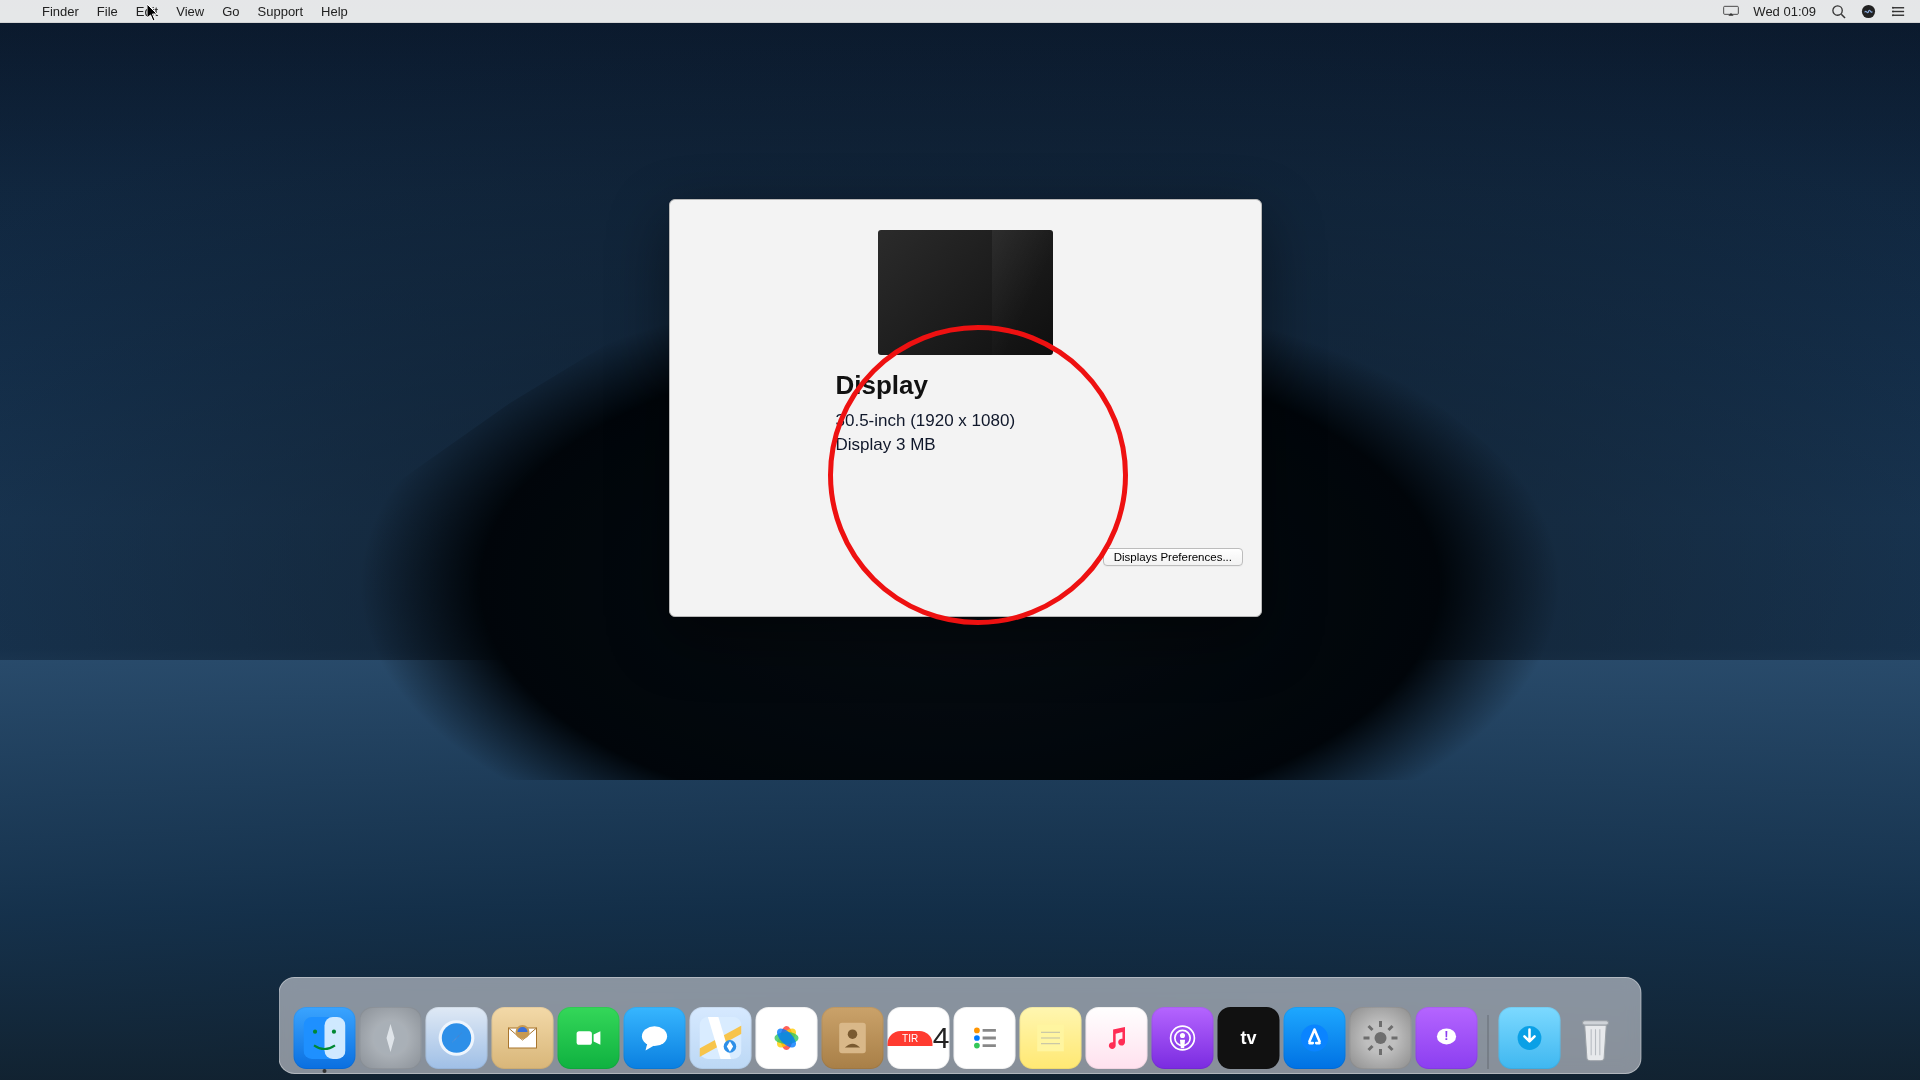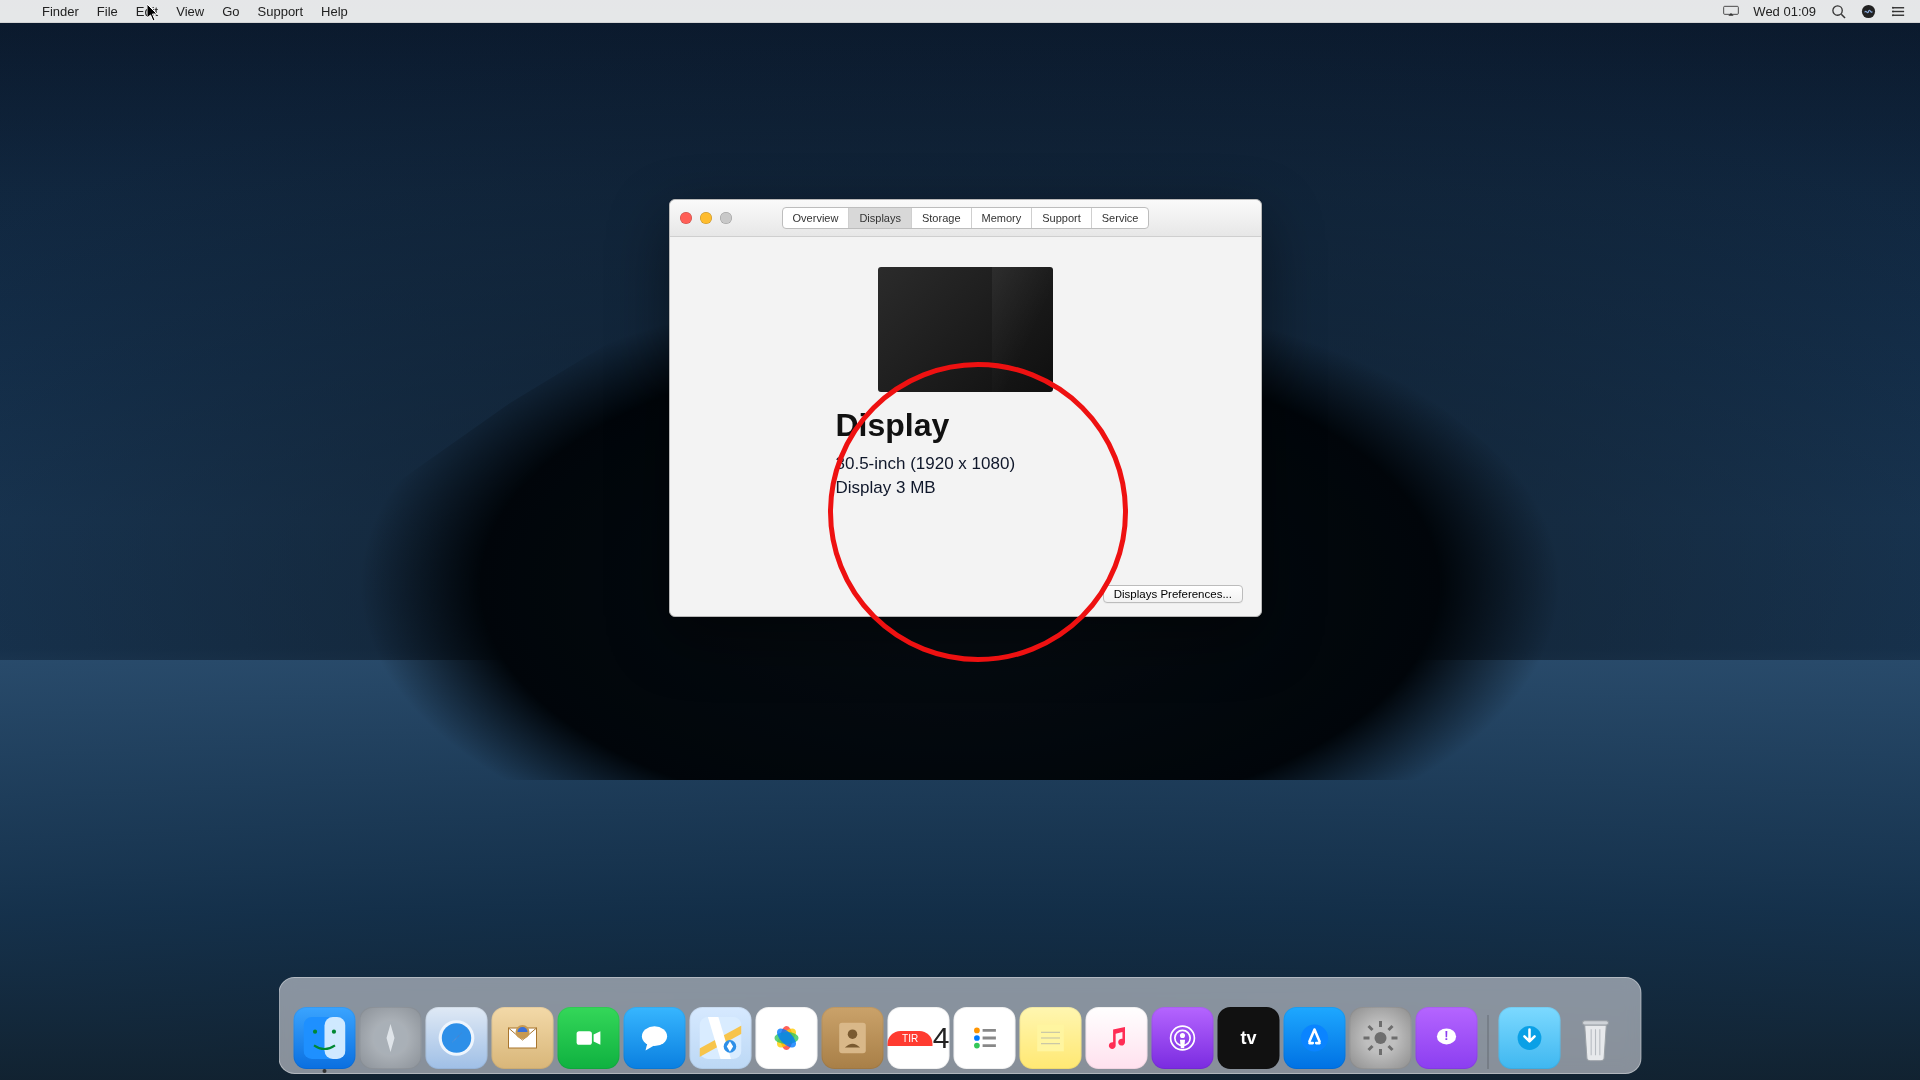--- a/index.html
+++ b/index.html
@@ -95,21 +95,21 @@
   }
   .monitor-graphic::after{
     content:""; position:absolute; right:0; top:0; width:35%; height:100%;
     background: linear-gradient(115deg, rgba(255,255,255,.06), rgba(255,255,255,0) 60%);
   }
 
   .display-info {
     position:absolute; left: 50%; transform:translateX(-50%);
     top: 170px; text-align:left; width: 260px;
   }
-  .display-info h2 { font-size:32px; font-weight:700; margin:0 0 10px 0; color:#111;}
+  .display-info h2 { font-size:26px; font-weight:700; margin:0 0 10px 0; color:#111;}
   .display-info .line { font-size:17px; color:#0f172a; margin:4px 0;}
 
   .prefs-btn {
     position:absolute; right:18px; bottom:14px;
     font-size:11.5px; padding:2px 10px;
     background: linear-gradient(#fff,#f2f2f2);
     border:1px solid #bcbcbc; border-radius:4px;
     box-shadow: 0 1px 0 rgba(0,0,0,.03);
   }
 
@@ -224,35 +224,20 @@
         </svg>
     </span>
   </div>
 </div>
 
 <svg class="cursor" viewBox="0 0 12 18">
     <path d="M0 0 L0 14 L3.5 11 L6 17 L8 16 L5.5 10 L10 10 Z" fill="#000" stroke="#fff" stroke-width="1"></path>
   </svg>
 
 <div class="window">
-  <div class="titlebar">
-    <div class="traffic">
-      <div class="dot red"></div>
-      <div class="dot yellow"></div>
-      <div class="dot gray"></div>
-    </div>
-    <div class="tabs">
-      <div class="tab">Overview</div>
-      <div class="tab active">Displays</div>
-      <div class="tab">Storage</div>
-      <div class="tab">Memory</div>
-      <div class="tab">Support</div>
-      <div class="tab">Service</div>
-    </div>
-  </div>
 
   <div class="win-body">
     <div class="monitor-graphic"></div>
 
     <div class="display-info">
       <h2>Display</h2>
       <div class="line">30.5-inch (1920 x 1080)</div>
       <div class="line">Display 3 MB</div>
     </div>
 

